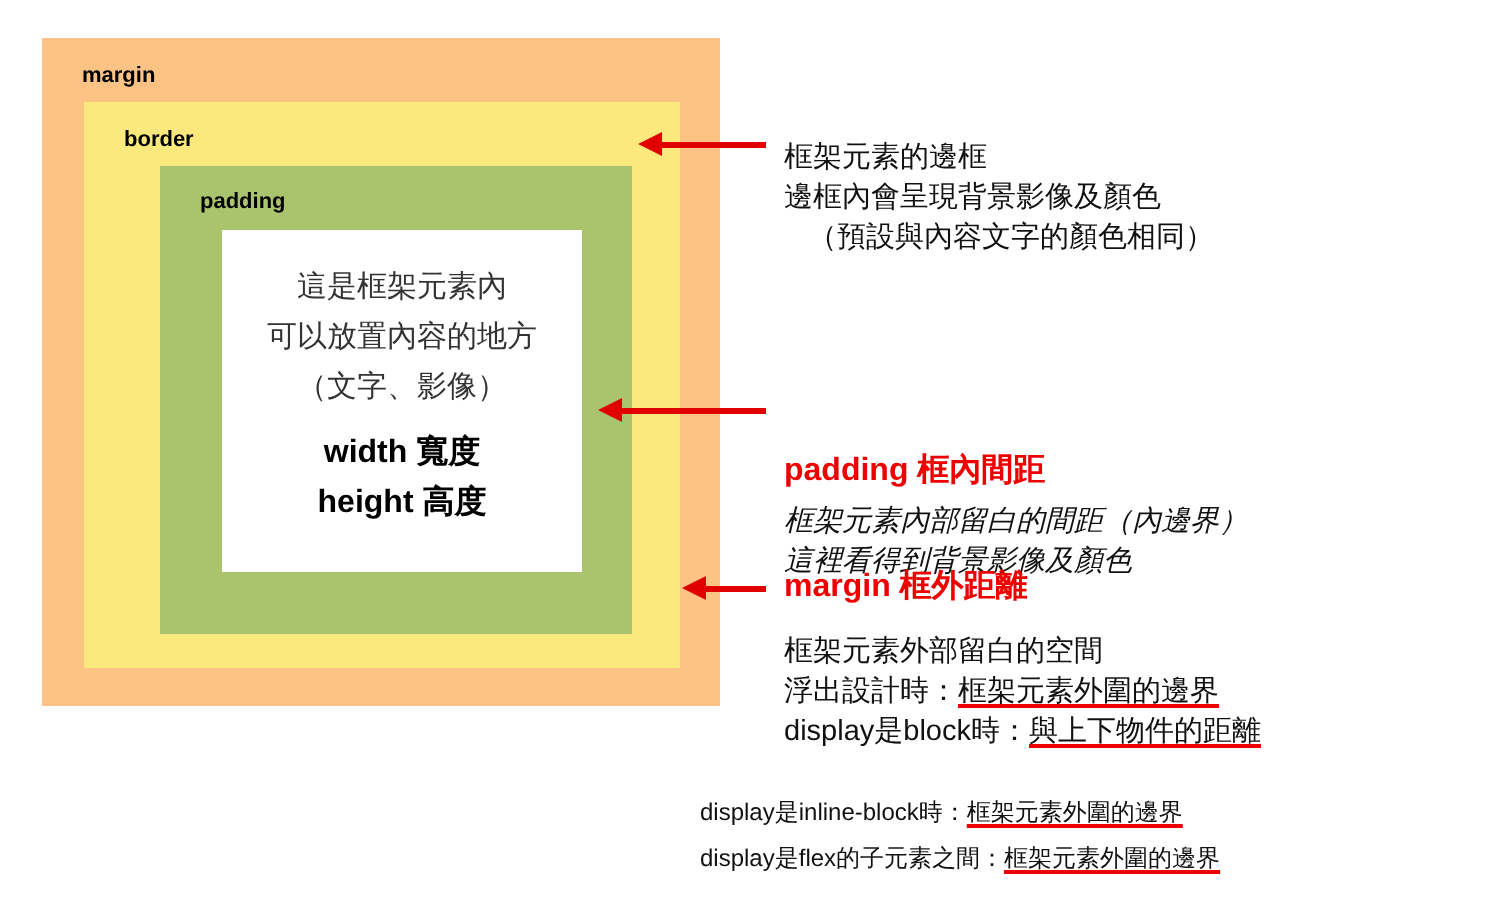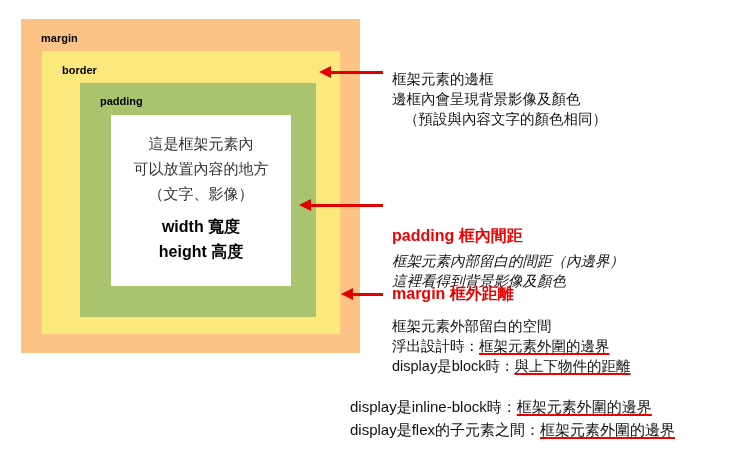--- a/index.html
+++ b/index.html
@@ -138,21 +138,21 @@
   #ann-border .ann-body { margin-top: 7px; }
   #ann-padding { top: 186px; margin-top: 40px; }
   #ann-padding .ann-body { margin-top: 5px; font-style: italic; }
   #ann-margin  { top: 284px; }
   #ann-margin .ann-body { margin-top: 12px; }
 
   #ann-extra {
     position: absolute;
     left: 350px;
     top: 395px;
-    font-size: 15px;
+    font-size: 12px;
     line-height: 23px;
     color: #111111;
     white-space: nowrap;
   }
   #ann-extra .ul {
     text-decoration: underline;
     text-decoration-color: #ee0000;
     text-decoration-thickness: 1.5px;
     text-underline-offset: 2px;
   }

